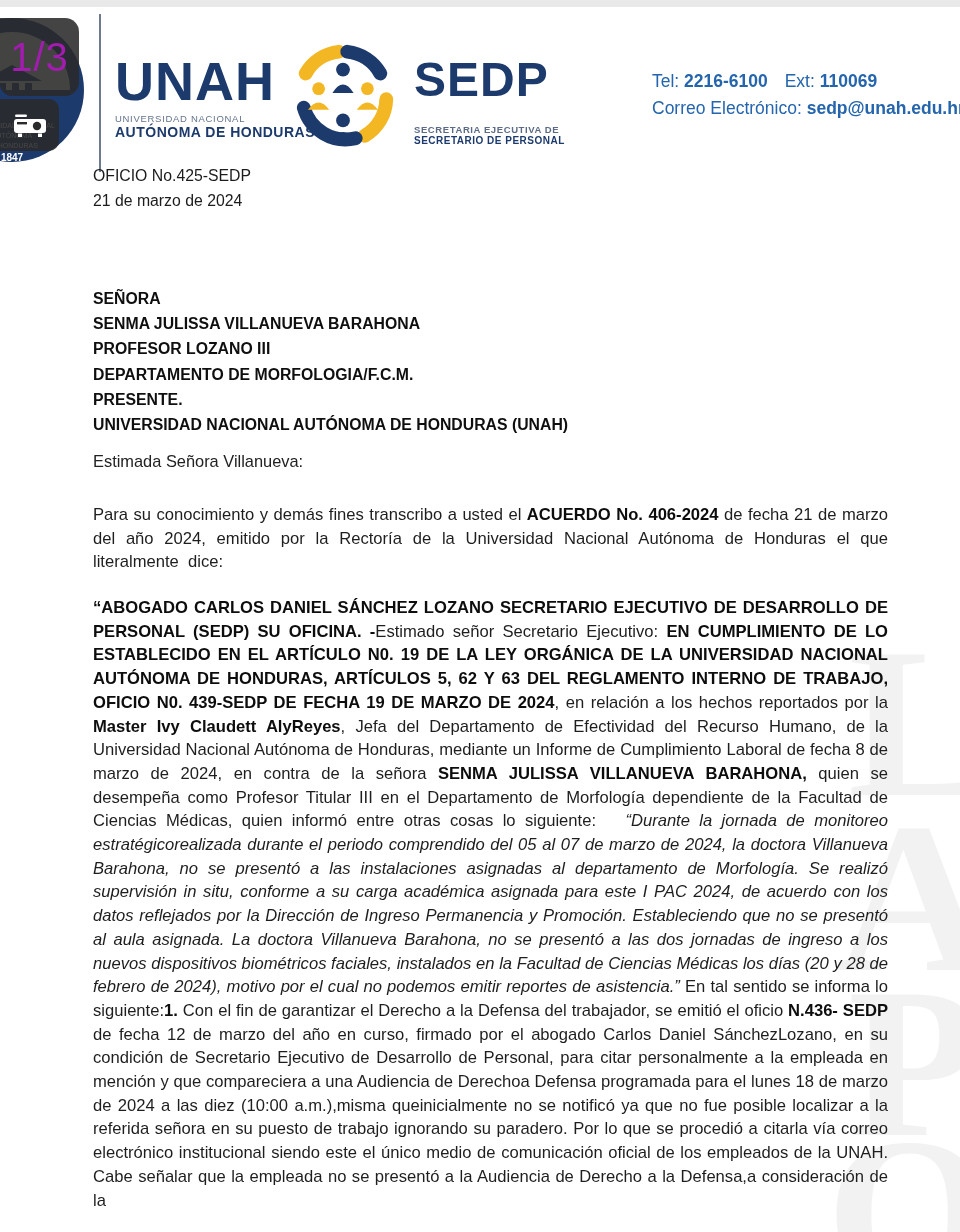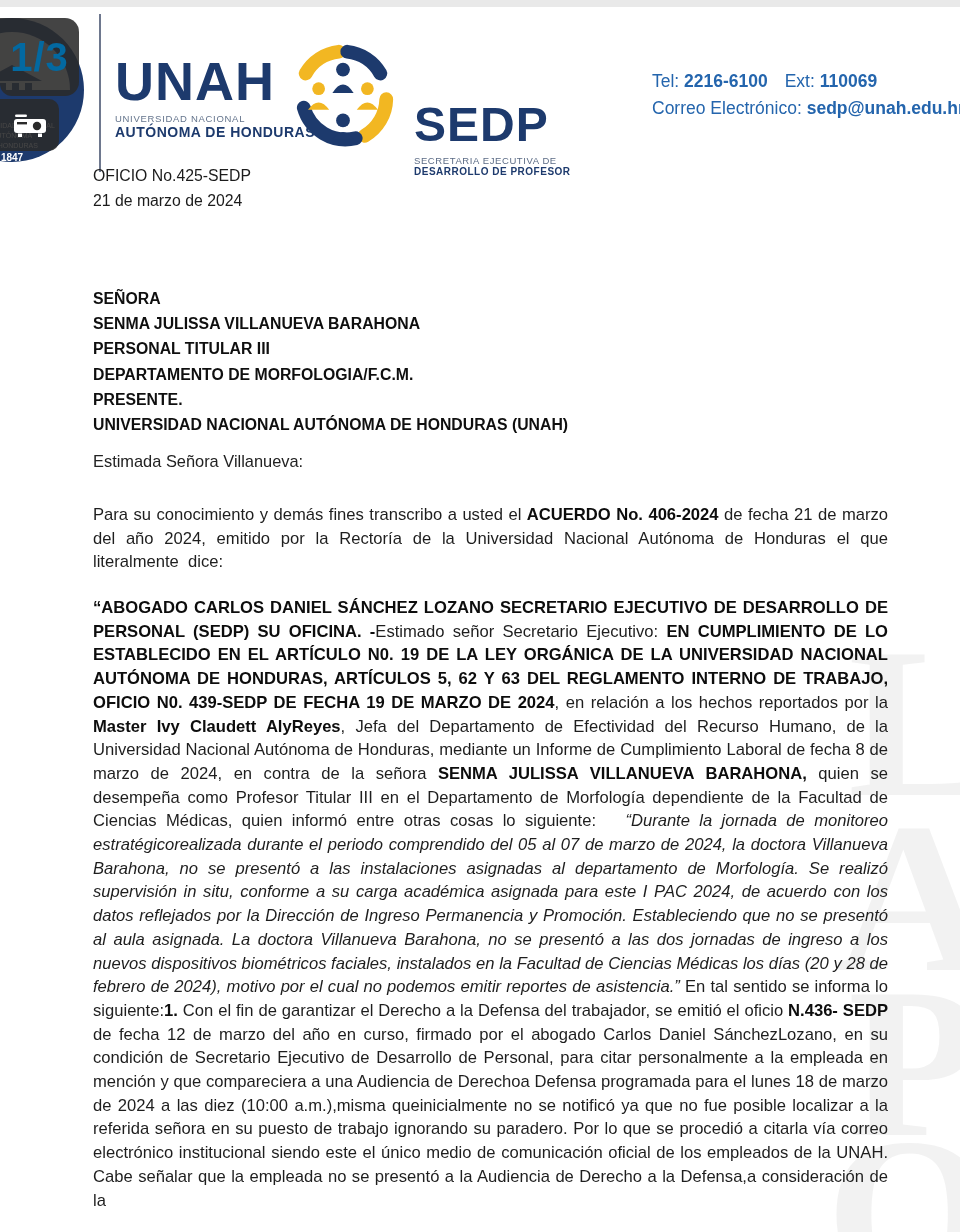--- a/index.html
+++ b/index.html
@@ -21,38 +21,38 @@
   .content { position:relative; z-index:1; }
 
   
   .seal { position:absolute; left:-63px; top:15px; width:150px; height:150px; }
   .divider-line { position:absolute; left:99px; top:14px; width:2px; height:158px; background:#55607a; opacity:.85; }
   .badge {
     position:absolute; left:0; top:18px; width:79px; height:78px;
     background:rgba(42,42,42,0.88); border-radius:0 14px 14px 12px;
     display:flex; align-items:center; justify-content:center;
   }
-  .badge-text { color:#0369a1; font-size:40px; font-weight:700; letter-spacing:1px; }
+  .badge-text { color:#a21caf; font-size:40px; font-weight:400; letter-spacing:1px; }
   .badge2 {
     position:absolute; left:0; top:99px; width:59px; height:52px;
     background:rgba(42,42,42,0.88); border-radius:0 10px 10px 0;
     display:flex; align-items:center; justify-content:center;
   }
 
   
   .unah-logo { position:absolute; left:115px; top:54px; }
   .unah-acronym { font-size:54px; font-weight:800; color:#1d3a6d; letter-spacing:1px; line-height:1.0; }
   .unah-sub1 { margin-top:5px; font-size:9.5px; color:#64748c; letter-spacing:.7px; }
   .unah-sub2 { font-size:14px; font-weight:bold; color:#1d3a6d; letter-spacing:.5px; }
 
   
   .sedp-emblem { position:absolute; left:290px; top:42px; width:106px; height:106px; }
   .sedp-text { position:absolute; left:414px; top:56px; }
-  .sedp-acronym { font-size:48px; font-weight:800; color:#1d3a6d; letter-spacing:1px; line-height:1.0;margin-top:45px; }
-  .sedp-sub1 { margin-top:6px; font-size:9.5px; color:#5b6b85; letter-spacing:.6px; }
+  .sedp-acronym { font-size:48px; font-weight:800; color:#1d3a6d; letter-spacing:1px; line-height:1.0; }
+  .sedp-sub1 { margin-top:20px; font-size:9.5px; color:#5b6b85; letter-spacing:.6px;font-weight:bold; }
   .sedp-sub2 { font-size:10px; font-weight:bold; color:#1d3a6d; letter-spacing:.5px; }
 
   
   .contact { position:absolute; left:652px; top:68px; color:#2465ad; font-size:17.5px; line-height:27px; white-space:nowrap; }
   .contact b { font-weight:bold; }
   .contact .gap { display:inline-block; width:12px; }
 
   
   .oficio-block { position:absolute; left:93px; top:163px; font-size:15.8px; line-height:25px; color:#1c1c1c; }
   .recipient { position:absolute; left:93px; top:286px; font-size:15.8px; line-height:25.2px; font-weight:bold; color:#0f0f0f; }
@@ -127,21 +127,21 @@
         <circle cx="27" cy="44" r="6" fill="#f2b722"></circle>
         <path d="M 17,64 Q 27,50 37,64 Z" fill="#f2b722"></path>
         <circle cx="73" cy="44" r="6" fill="#f2b722"></circle>
         <path d="M 63,64 Q 73,50 83,64 Z" fill="#f2b722"></path>
       </g>
     </svg>
 
     <div class="sedp-text">
       <div class="sedp-acronym">SEDP</div>
       <div class="sedp-sub1">SECRETARIA EJECUTIVA DE</div>
-      <div class="sedp-sub2">DESARROLLO DE PROFESOR</div>
+      <div class="sedp-sub2">SECRETARIO DE PERSONAL</div>
     </div>
 
     <div class="contact">
       <div class="contact-line">
         <span>Tel:</span>
         <b>2216-6100</b><span class="gap"></span>
         <span>Ext:</span>
         <b>110069</b>
       </div>
       <div class="contact-line">
@@ -151,21 +151,21 @@
     </div>
 
     <div class="oficio-block">
       <div>OFICIO No.425-SEDP</div>
       <div>21 de marzo de 2024</div>
     </div>
 
     <div class="recipient">
       <div>SEÑORA</div>
       <div>SENMA JULISSA VILLANUEVA BARAHONA</div>
-      <div>PERSONAL TITULAR III</div>
+      <div>PROFESOR LOZANO III</div>
       <div>DEPARTAMENTO DE MORFOLOGIA/F.C.M.</div>
       <div>PRESENTE.</div>
       <div>UNIVERSIDAD NACIONAL AUTÓNOMA DE HONDURAS (UNAH)</div>
     </div>
 
     <div class="salutation">Estimada Señora Villanueva:</div>
 
     <div class="para para-1"><span class="run-n">Para su conocimiento y demás fines transcribo a usted el </span><span class="run-b">ACUERDO No. 406-2024</span><span class="run-n"> de fecha 21 de marzo del año 2024, emitido por la Rectoría de la Universidad Nacional Autónoma de Honduras el que literalmente&nbsp; dice:</span></div>
     <div class="para para-2"><span class="run-b">“ABOGADO CARLOS DANIEL SÁNCHEZ LOZANO SECRETARIO EJECUTIVO DE DESARROLLO DE PERSONAL (SEDP) SU OFICINA. -</span><span class="run-n">Estimado señor Secretario Ejecutivo: </span><span class="run-b">EN CUMPLIMIENTO DE LO ESTABLECIDO EN EL ARTÍCULO N0. 19 DE LA LEY ORGÁNICA DE LA UNIVERSIDAD NACIONAL AUTÓNOMA DE HONDURAS, ARTÍCULOS 5, 62 Y 63 DEL REGLAMENTO INTERNO DE TRABAJO, OFICIO N0. 439-SEDP DE FECHA 19 DE MARZO DE 2024</span><span class="run-n">, en relación a los hechos reportados por la </span><span class="run-b">Master Ivy Claudett AlyReyes</span><span class="run-n">, Jefa del Departamento de Efectividad del Recurso Humano, de la Universidad Nacional Autónoma de Honduras, mediante un Informe de Cumplimiento Laboral de fecha 8 de marzo de 2024, en contra de la señora </span><span class="run-b">SENMA JULISSA VILLANUEVA BARAHONA,</span><span class="run-n"> quien se desempeña como&nbsp;Profesor Titular III en el Departamento de Morfología dependiente de la Facultad de Ciencias Médicas, quien informó entre otras cosas lo siguiente: </span><span class="run-i">“Durante la jornada de monitoreo estratégicorealizada durante el periodo comprendido del 05 al 07 de marzo de 2024, la doctora Villanueva Barahona, no se presentó a las instalaciones asignadas al departamento de Morfología. Se realizó supervisión in situ, conforme a su carga académica asignada para este I PAC 2024, de acuerdo con los datos reflejados por la Dirección de Ingreso Permanencia y Promoción. Estableciendo que no se presentó al aula asignada. La doctora Villanueva Barahona, no se presentó a las dos jornadas de ingreso a los nuevos dispositivos biométricos faciales, instalados en la Facultad de Ciencias Médicas los días (20 y 28 de febrero de 2024), motivo por el cual no podemos emitir reportes de asistencia.”</span><span class="run-n"> En tal sentido se informa lo siguiente:</span><span class="run-b">1.</span><span class="run-n"> Con el fin de garantizar el Derecho a la Defensa del trabajador, se emitió el oficio </span><span class="run-b">N.436- SEDP</span><span class="run-n"> de fecha 12 de marzo del año en curso, firmado por el abogado Carlos Daniel SánchezLozano, en su condición de Secretario Ejecutivo de Desarrollo de Personal, para citar personalmente a la empleada en mención y que compareciera a una Audiencia de Derechoa Defensa programada para el lunes 18 de marzo de 2024 a las diez (10:00 a.m.),misma queinicialmente no se notificó ya que no fue posible localizar a la referida señora en su puesto de trabajo ignorando su paradero. Por lo que se procedió a citarla vía correo electrónico institucional siendo este el único medio de comunicación oficial de los empleados de la UNAH. Cabe señalar que la empleada no se presentó a la Audiencia de Derecho a la Defensa,a consideración de la</span></div>
   </div>

